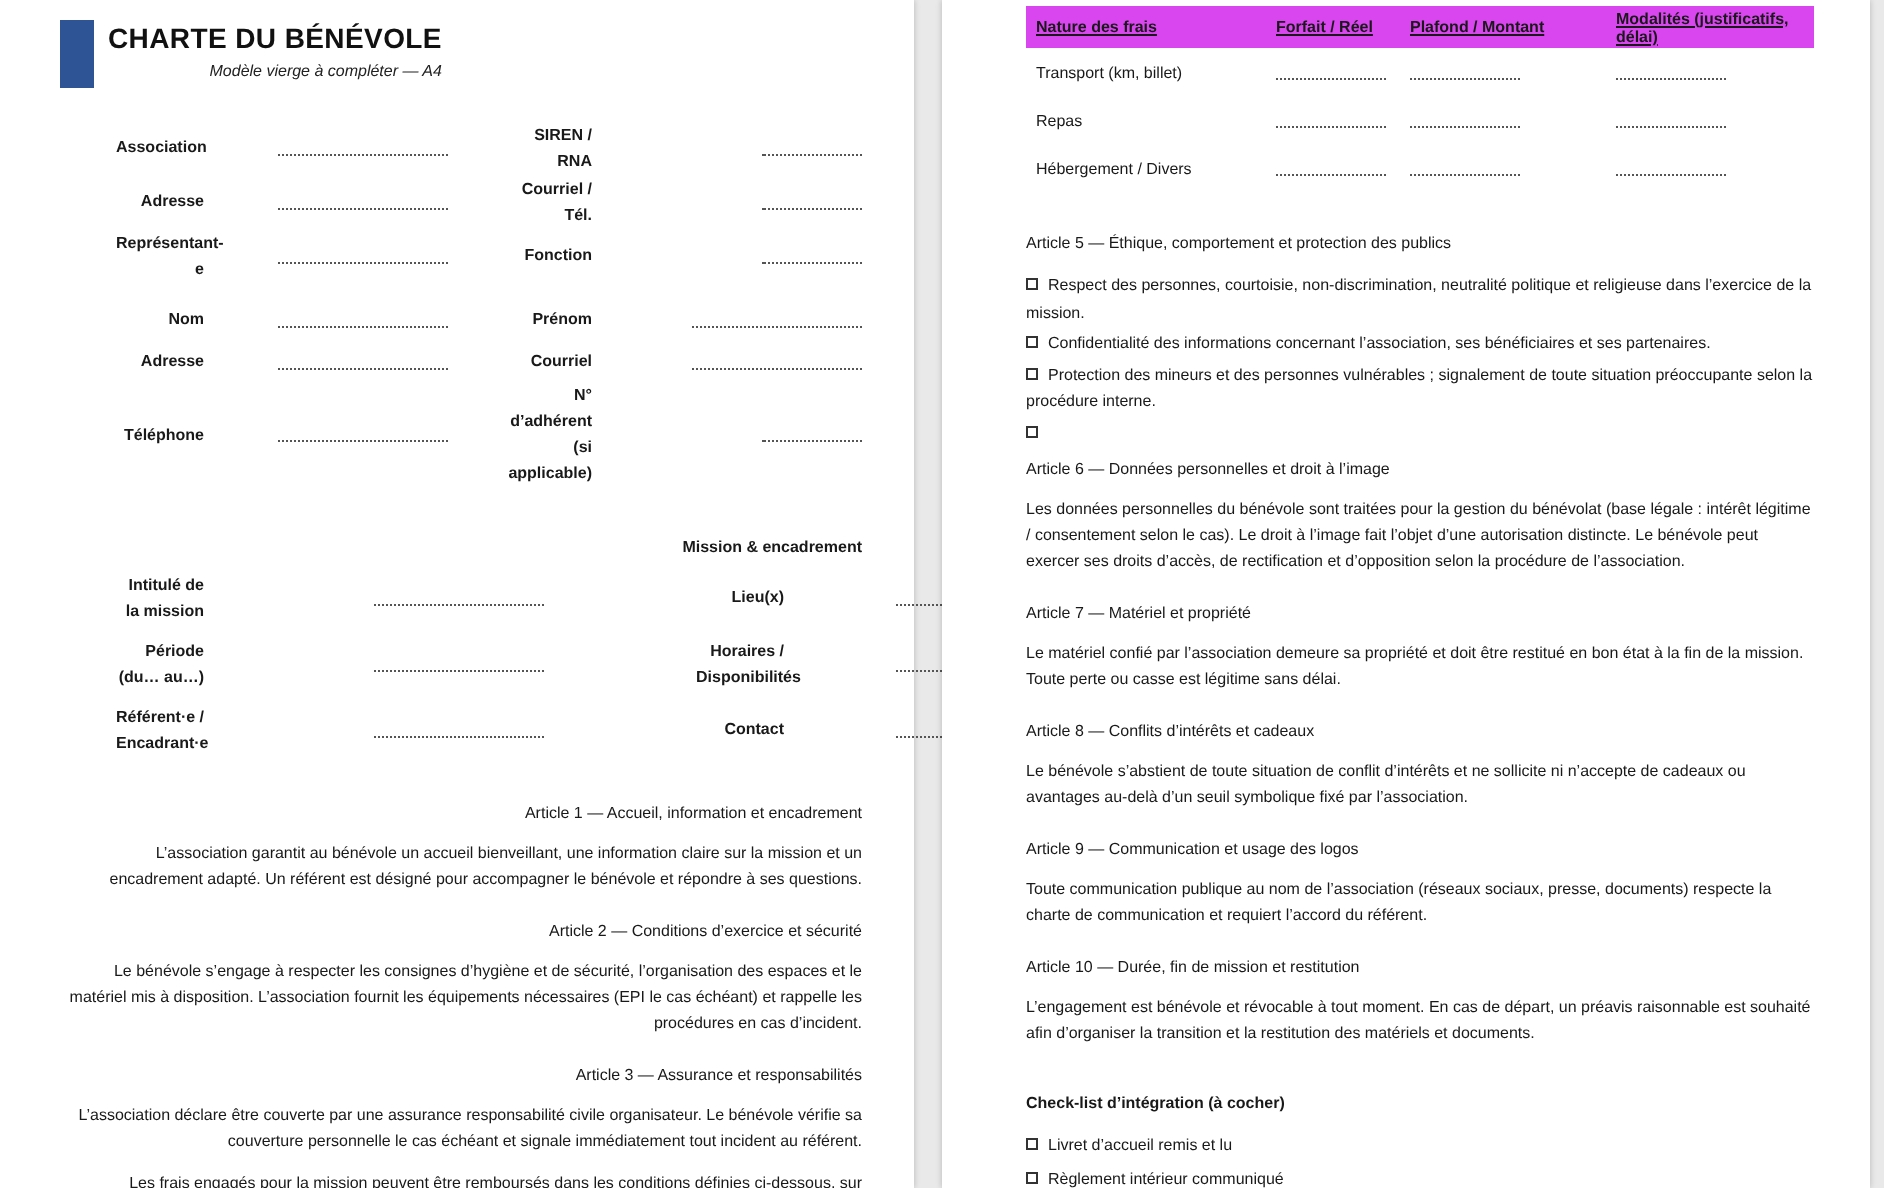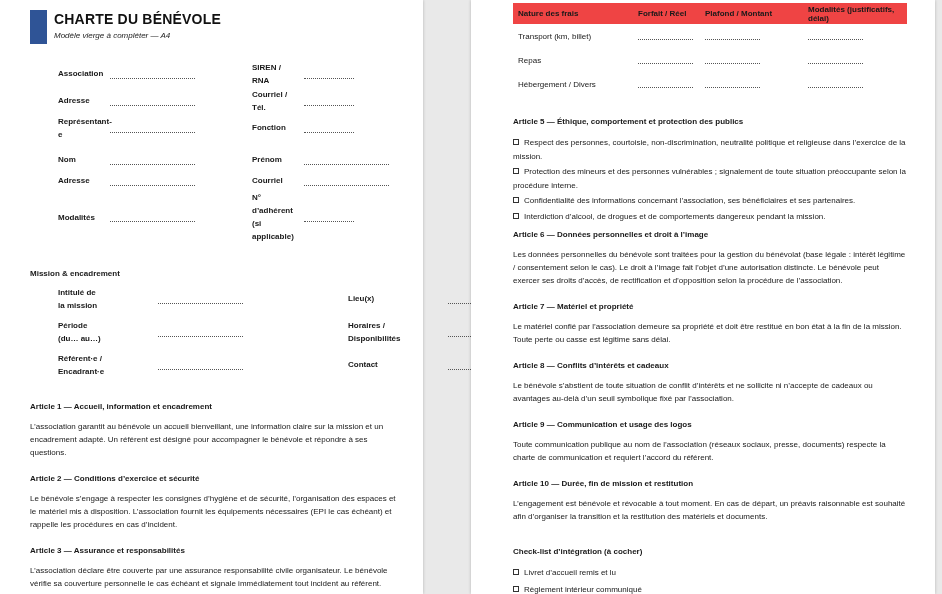--- a/index.html
+++ b/index.html
@@ -4,21 +4,21 @@
 <style>
   * { margin:0; padding:0; box-sizing:border-box; }
   html,body { width:942px; height:594px; }
   body {
     position:relative; overflow:hidden;
     background:#e9e9e9;
     font-family:"Liberation Sans", sans-serif;
     color:#191919;
   }
   .page { position:absolute; top:0; height:594px; background:#ffffff; box-shadow:0 0 3px rgba(0,0,0,.22); }
-  .page--left  { left:0;    width:423px; padding:10px 26px 0 30px; }
+  .page--left  { left:0;    width:457px; padding:10px 26px 0 30px;text-align:right; }
   .page--right { left:471px; width:464px; padding:3px 28px 0 42px; }
 
   
   .doc-header { display:flex; align-items:flex-start; gap:7px; height:40px; }
   .accent-bar { width:17px; height:34px; background:#2f5496; flex:none; }
   .doc-title { font-size:14px; font-weight:700; line-height:18px; letter-spacing:.2px; color:#111; }
   .doc-subtitle { font-size:8px; font-style:italic; margin-top:3px; color:#222; }
 
   
   .frow { display:grid; grid-template-columns:80px 114px 80px 1fr; align-items:center; }
@@ -27,28 +27,28 @@
   .sec-person { margin-top:8px; }
   .sec-person .frow { min-height:21px; }
   .mission-head { margin-top:26px; font-weight:700; font-size:8px; }
   .sec-mission { margin-top:4px; }
   .sec-mission .frow { min-height:33px;gap:48px; }
   .flabel { font-weight:700; font-size:8px; line-height:13px; padding-right:8px;margin-left:28px; }
   .dots { display:inline-block; height:9px; border-bottom:1px dotted #555; }
   .w85 { width:85px; } .w50 { width:50px; } .w55 { width:55px; }
 
   
-  .art-h { font-weight:700; font-size:8px; line-height:11px; margin-top:14px; }
+  .art-h { font-weight:400; font-size:8px; line-height:11px; margin-top:14px; }
   .art-p { font-size:8px; line-height:13px; margin-top:8px; }
   .first-art { margin-top:20px; }
 
   
   .xtable { font-size:8px; }
   .thead, .trow { display:grid; grid-template-columns:120px 67px 103px 1fr; align-items:center; }
-  .thead { background:#ef4444; min-height:21px; font-weight:700; }
+  .thead { background:#d946ef; min-height:21px; font-weight:700;text-decoration:underline; }
   .thead > div, .trow > div { padding-left:5px; }
   .trow { min-height:24px; }
 
   
   .cb-item { font-size:8px; line-height:13.5px; margin-top:2px; }
   .cbx { display:inline-block; width:6px; height:6px; border:1px solid #333; margin-right:5px; }
 
   .chk-title { font-weight:700; font-size:8px; margin-top:24px; }
   .chk-item { font-size:8px; line-height:13px; margin-top:4px; }
 </style>
@@ -92,21 +92,21 @@
       <div class="flabel">Prénom</div>
       <div><span class="dots w85"></span></div>
     </div>
     <div class="frow">
       <div class="flabel">Adresse</div>
       <div><span class="dots w85"></span></div>
       <div class="flabel">Courriel</div>
       <div><span class="dots w85"></span></div>
     </div>
     <div class="frow">
-      <div class="flabel">Modalités</div>
+      <div class="flabel">Téléphone</div>
       <div><span class="dots w85"></span></div>
       <div class="flabel">N° d’adhérent (si applicable)</div>
       <div><span class="dots w50"></span></div>
     </div>
   </div>
 
   <div class="mission-head">Mission &amp; encadrement</div>
   <div class="sec-mission">
     <div class="frow">
       <div class="flabel">Intitulé de la mission</div>
@@ -169,23 +169,23 @@
       <div>Hébergement / Divers</div>
       <div><span class="dots w55"></span></div>
       <div><span class="dots w55"></span></div>
       <div><span class="dots w55"></span></div>
     </div>
   </div>
 
   <div>
     <div class="art-h first-art">Article 5 — Éthique, comportement et protection des publics</div>
     <div class="cb-item" style="margin-top:9px;"><span class="cbx"></span><span>Respect des personnes, courtoisie, non-discrimination, neutralité politique et religieuse dans l’exercice de la mission.</span></div>
+    <div class="cb-item"><span class="cbx"></span><span>Confidentialité des informations concernant l’association, ses bénéficiaires et ses partenaires.</span></div>
     <div class="cb-item"><span class="cbx"></span><span>Protection des mineurs et des personnes vulnérables ; signalement de toute situation préoccupante selon la procédure interne.</span></div>
-    <div class="cb-item"><span class="cbx"></span><span>Confidentialité des informations concernant l’association, ses bénéficiaires et ses partenaires.</span></div>
-    <div class="cb-item"><span class="cbx"></span><span>Interdiction d’alcool, de drogues et de comportements dangereux pendant la mission.</span></div>
+    <div class="cb-item"><span class="cbx"></span></div>
   </div>
 
   <div>
     <div class="art-h" style="margin-top:6px;">Article 6 — Données personnelles et droit à l’image</div>
     <div class="art-p">Les données personnelles du bénévole sont traitées pour la gestion du bénévolat (base légale : intérêt légitime / consentement selon le cas). Le droit à l’image fait l’objet d’une autorisation distincte. Le bénévole peut exercer ses droits d’accès, de rectification et d’opposition selon la procédure de l’association.</div>
   </div>
   <div>
     <div class="art-h">Article 7 — Matériel et propriété</div>
     <div class="art-p">Le matériel confié par l’association demeure sa propriété et doit être restitué en bon état à la fin de la mission. Toute perte ou casse est légitime sans délai.</div>
   </div>

